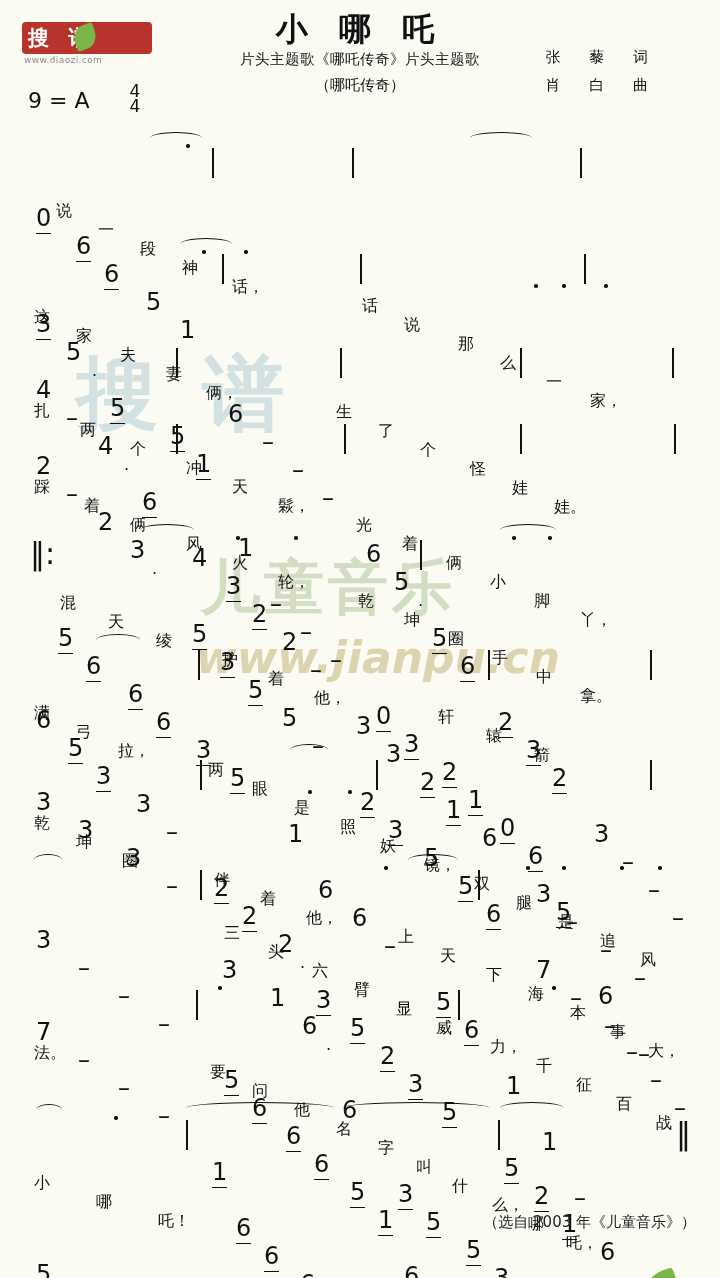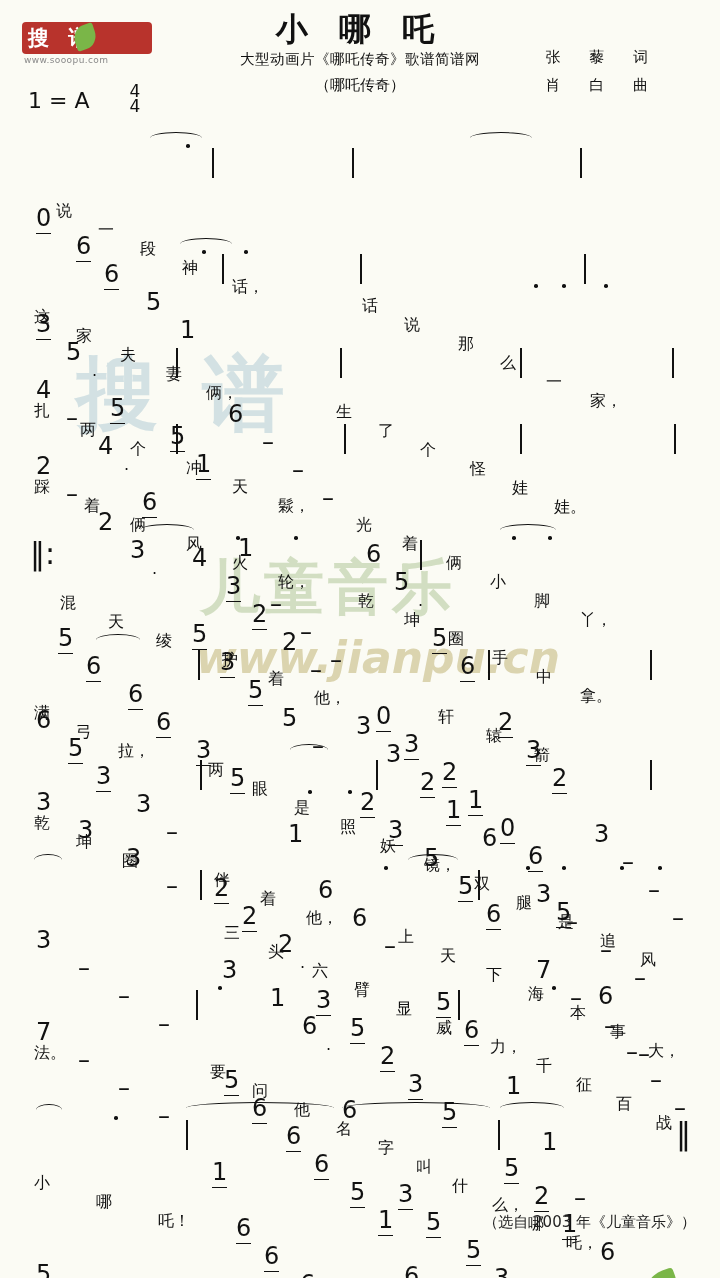--- a/index.html
+++ b/index.html
@@ -116,31 +116,31 @@
     position:absolute;left:-58px;top:4px;width:34px;height:30px;
     background:#7ab648;border-radius:70% 10% 70% 10%;transform:rotate(-20deg);
   }
 </style>
 </head>
 <body>
 
 <div class="logo">
   <div class="badge">搜 谱</div>
   <div class="leaf"></div>
-  <div class="url">www.sooopu.com</div>
+  <div class="url">www.diaozi.com</div>
 </div>
 
 <div class="title">小 哪 吒</div>
-<div class="subtitle1">大型动画片《哪吒传奇》歌谱简谱网</div>
+<div class="subtitle1">片头主题歌《哪吒传奇》片头主题歌</div>
 <div class="subtitle2">（哪吒传奇）</div>
 <div class="credit c1">张 藜 词</div>
 <div class="credit c2">肖 白 曲</div>
 
 <div class="keysig">
-  <span class="one">1 = A</span>
+  <span class="one">9 = A</span>
 </div>
 <div class="meter">
   <span class="num">4</span>
   <span class="den">4</span>
 </div>
 
 <div class="wm wm-cn">搜 谱</div>
 <div class="wm wm-ge">儿童音乐</div>
 <div class="wm wm-url">www.jianpu.cn</div>
 

